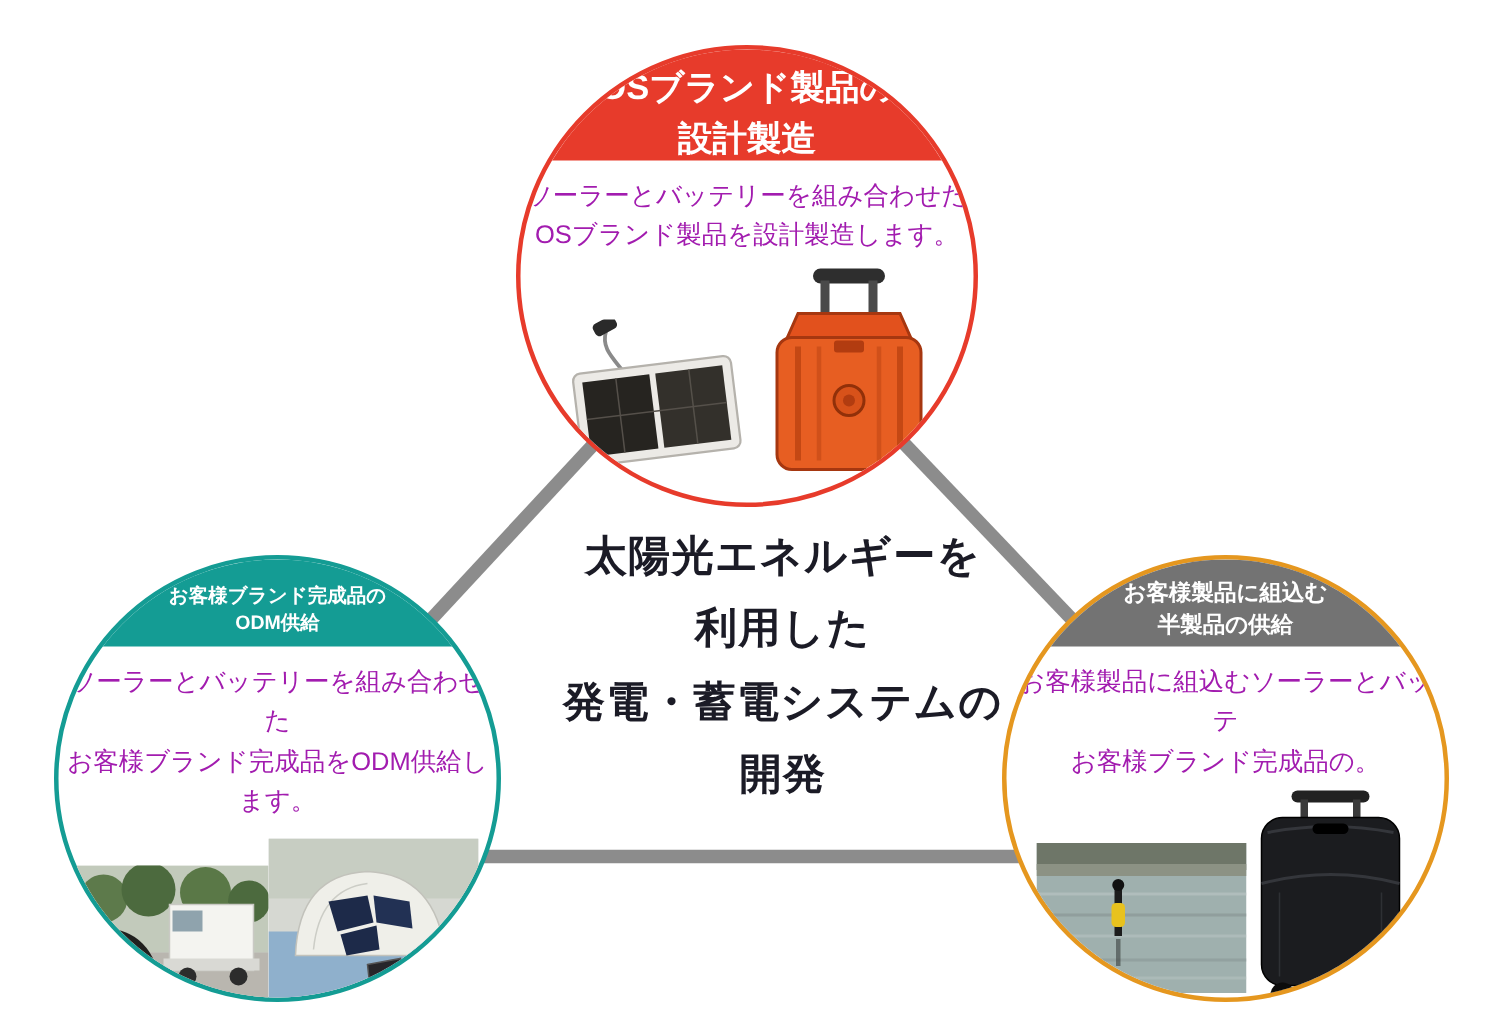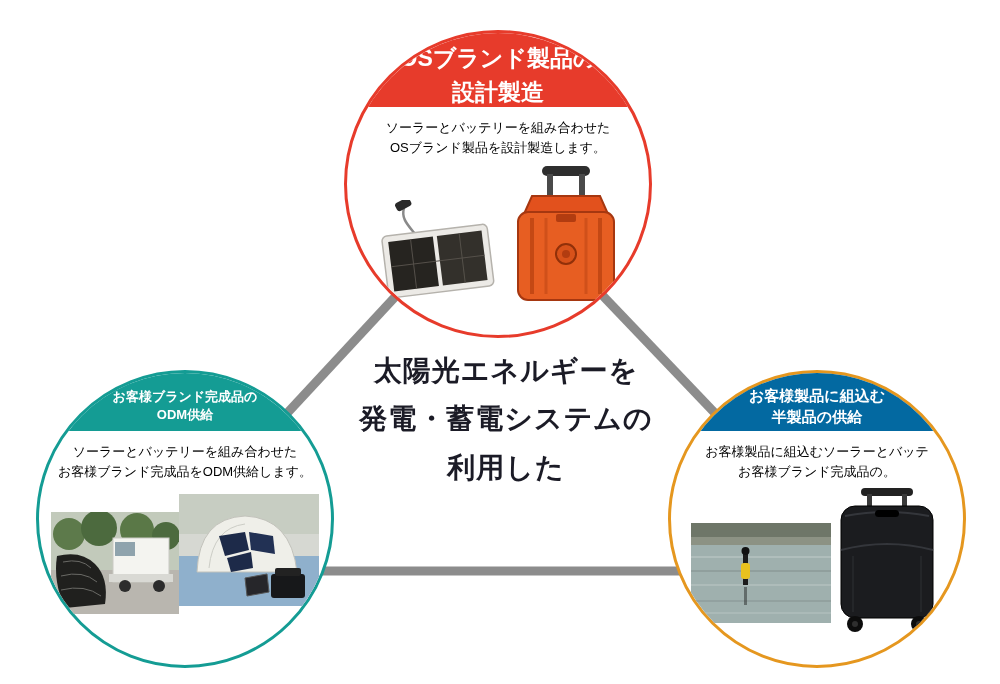--- a/index.html
+++ b/index.html
@@ -25,37 +25,37 @@
     color: #ffffff;
     font-weight: bold;
     white-space: pre-line;
     display: flex;
     align-items: center;
     justify-content: center;
     width: 100%;
   }
   .node-top .cap   { background: #e73b2b; height: 74px; font-size: 23px; line-height: 1.5; padding-top: 10px; }
   .node-left .cap  { background: #149c94; height: 58px; font-size: 13px; line-height: 1.4; padding-top: 8px; }
-  .node-right .cap { background: #0369a1; height: 58px; font-size: 15px; line-height: 1.4; padding-top: 8px; }
+  .node-right .cap { background: #737373; height: 58px; font-size: 15px; line-height: 1.4; padding-top: 8px; }
 
   .nbody {
     white-space: pre-line;
-    font-size: 13px;
-    color: #000000;
+    font-size: 17px;
+    color: #a21caf;
     line-height: 1.55;
     margin-top: 11px;
   }
 
   .imgs { display: flex; justify-content: center; align-items: center; margin-top: 4px; }
   .node-top .imgs svg  { display: block; }
   .imgs .shift-down { margin-top: 26px; }
 
   .center {
     position: absolute;
-    left: 506px;
+    left: 522px;
     top: 356px;
     transform: translateX(-50%);
     width: 420px;
     text-align: center;
     color: #1b1b26;
     font-weight: bold;
     font-size: 28px;
   }
   .cline { margin-bottom: 19px; letter-spacing: 1px; line-height: 1.05; }
 
@@ -180,17 +180,18 @@
         <circle cx="24" cy="138" r="8" fill="#0c0c0c"></circle>
         <circle cx="88" cy="138" r="8" fill="#0c0c0c"></circle>
         <circle cx="24" cy="138" r="3" fill="#2e2e2e"></circle>
         <circle cx="88" cy="138" r="3" fill="#2e2e2e"></circle>
       </svg>
     </div>
   </div>
 
   <div class="center">
     <div class="cline">太陽光エネルギーを</div>
+    <div class="cline">利用した</div>
     <div class="cline">発電・蓄電システムの</div>
-    <div class="cline">利用した</div>
+    <div class="cline">開発</div>
   </div>
 
 </div>
 
 </body></html>

